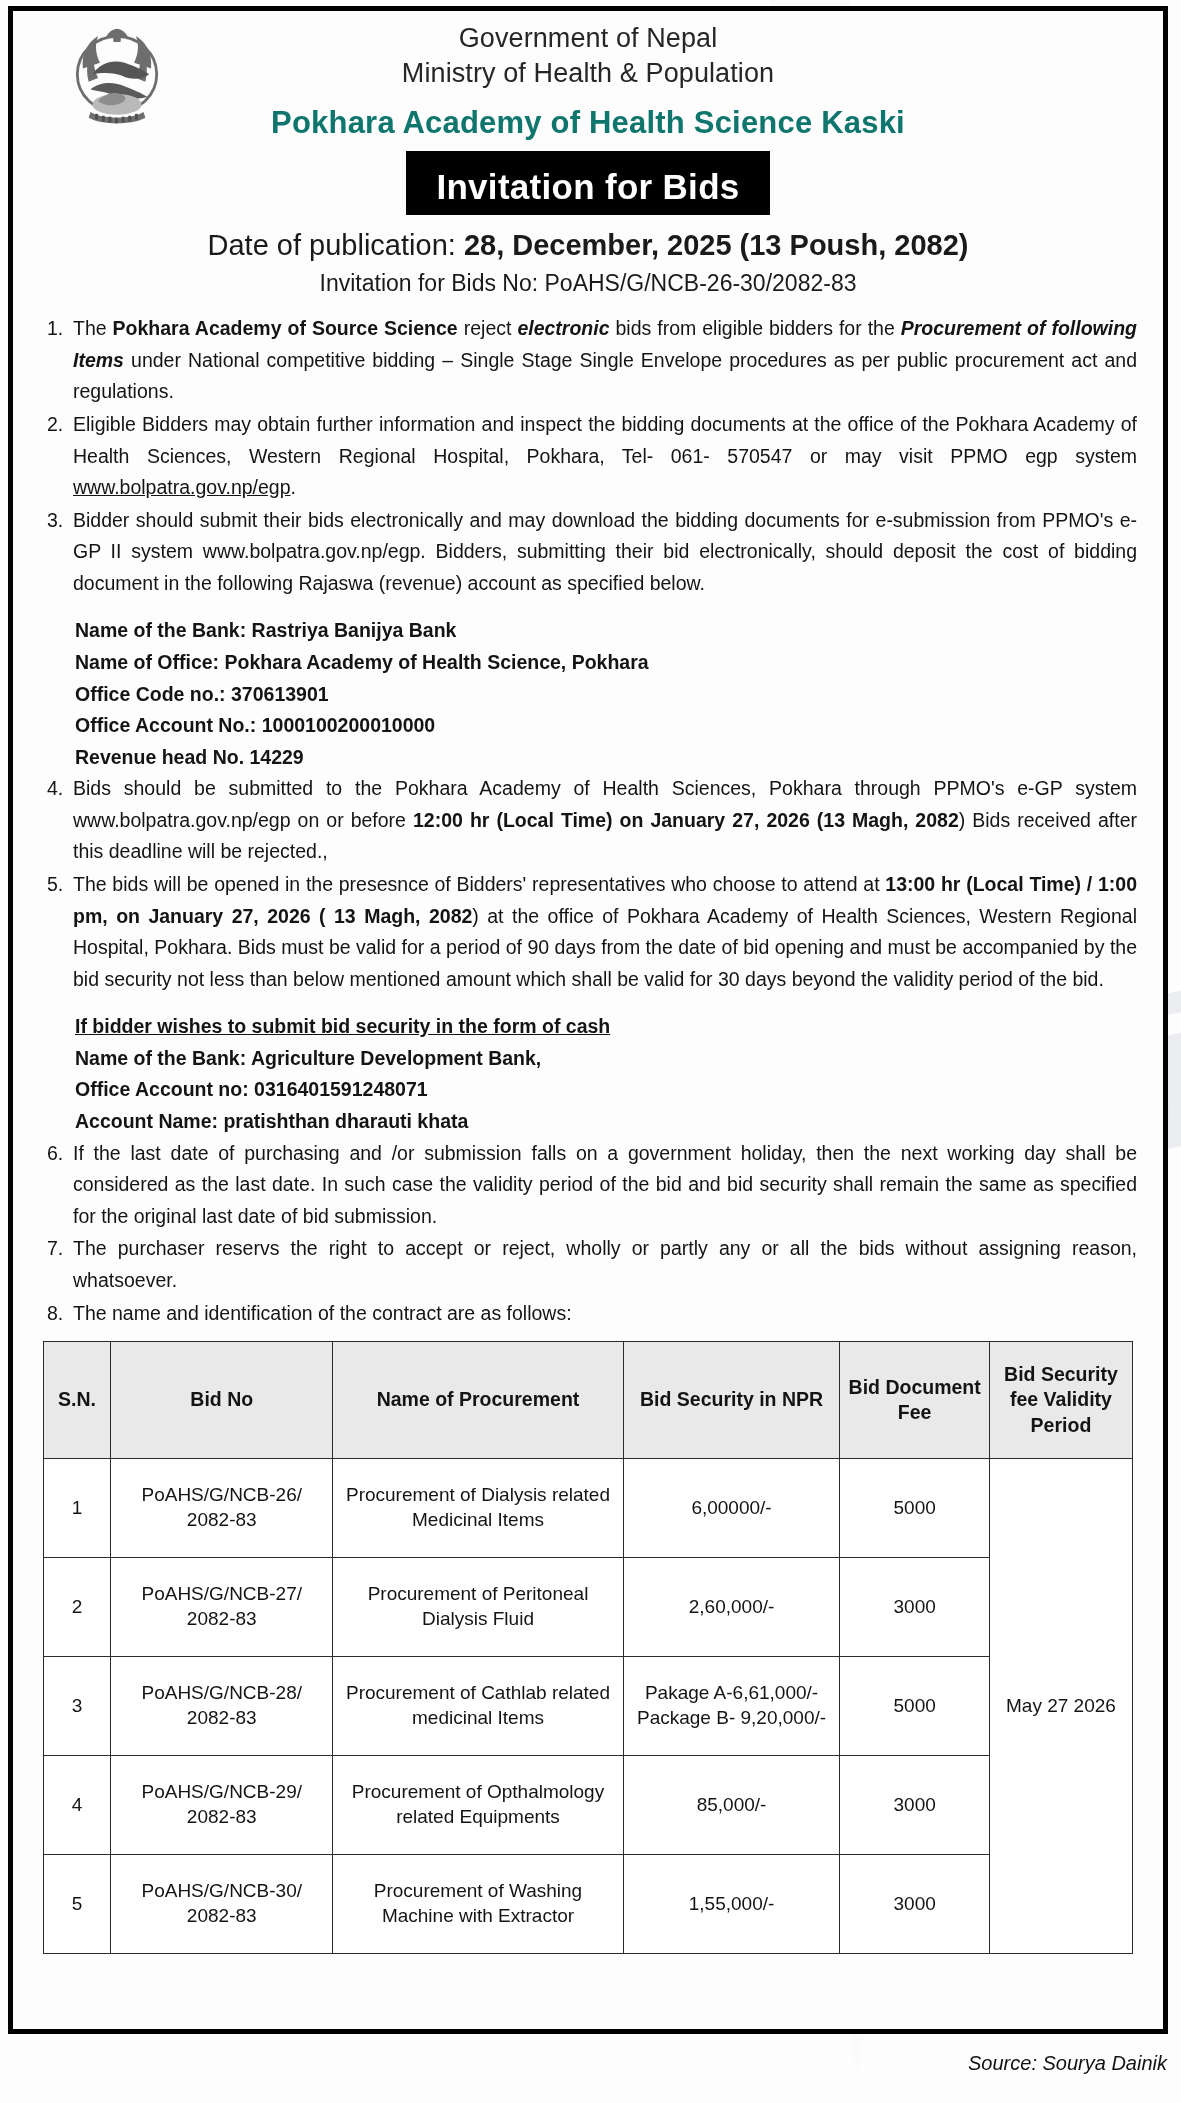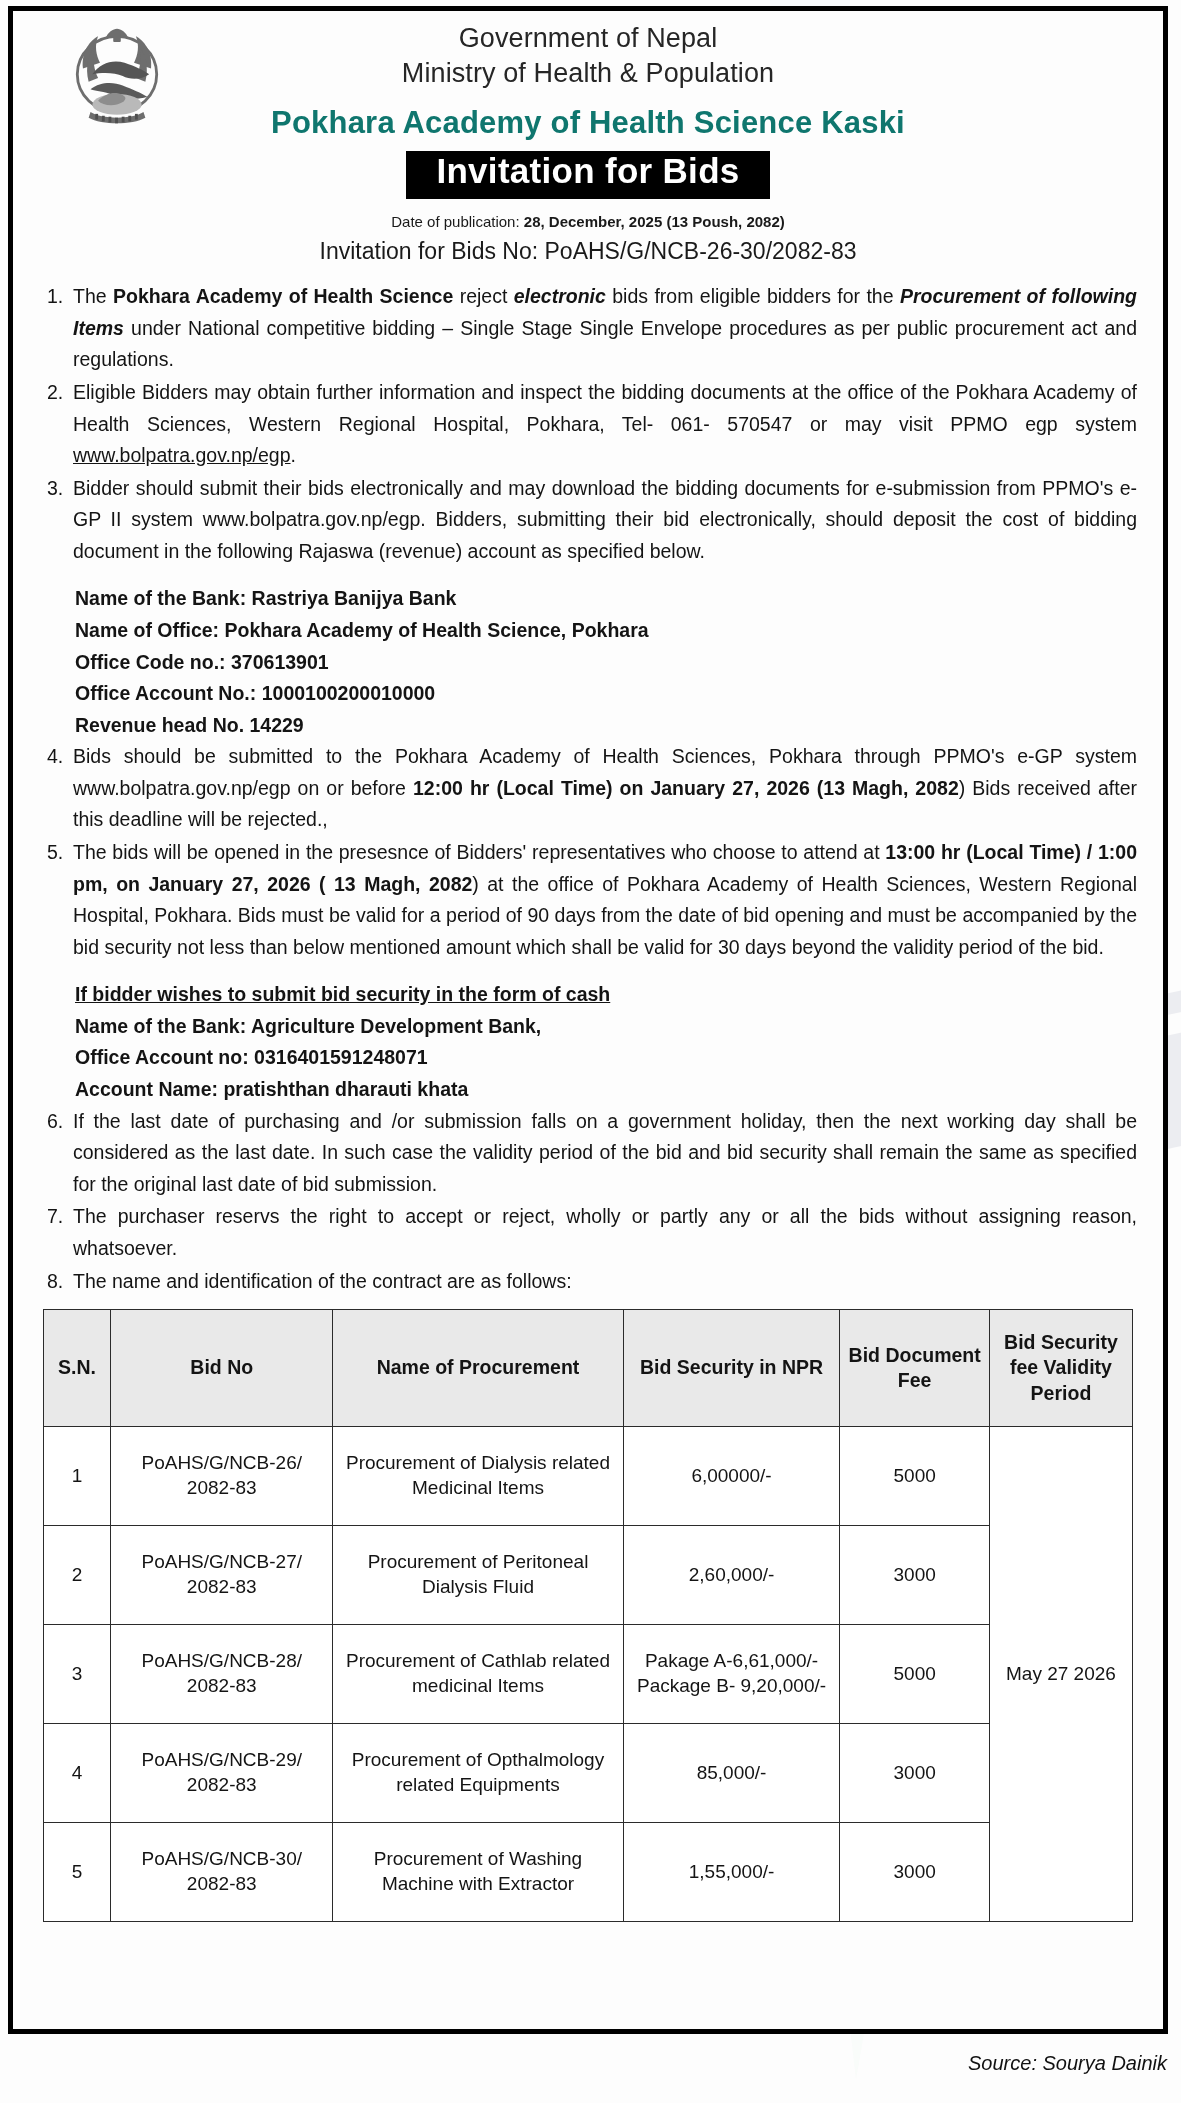--- a/index.html
+++ b/index.html
@@ -116,26 +116,26 @@
   .ifb-banner-wrap {
     margin-top: 10px;
     text-align: center;
   }
   .ifb-banner {
     display: inline-block;
     background: #000;
     color: #fff;
     font-size: 35px;
     font-weight: bold;
-    padding: 0 30px 8px 30px;
+    padding: 16px 30px 8px 30px;
     letter-spacing: 0.3px;
   }
   .pub-date {
     margin-top: 14px;
-    font-size: 15px;
+    font-size: 29px;
     color: #1a1a1a;
   }
   .pub-date b { font-weight: bold; }
   .ifb-no {
     margin-top: 8px;
     font-size: 23px;
     color: #1a1a1a;
   }
 
   
@@ -303,21 +303,21 @@
           <span class="ifb-banner">Invitation for Bids</span>
         </div>
 
         <div class="pub-date"><span>Date of publication: </span><b>28, December, 2025 (13 Poush, 2082)</b></div>
         <div class="ifb-no">Invitation for Bids No: PoAHS/G/NCB-26-30/2082-83</div>
       </div>
 
       <div class="clauses" id="clauses-container">
           <div class="clause">
             <div class="clause-num">1.</div>
-            <div class="clause-body"><span>The </span><b class="bd">Pokhara Academy of Health Science</b><span> reject </span><i class="it">electronic</i><span> bids from eligible bidders for the </span><i class="it">Procurement of following Items</i><span> under National competitive bidding – Single Stage Single Envelope procedures as per public procurement act and regulations.</span></div>
+            <div class="clause-body"><span>The </span><b class="bd">Pokhara Academy of Source Science</b><span> reject </span><i class="it">electronic</i><span> bids from eligible bidders for the </span><i class="it">Procurement of following Items</i><span> under National competitive bidding – Single Stage Single Envelope procedures as per public procurement act and regulations.</span></div>
           </div>
           <div class="clause">
             <div class="clause-num">2.</div>
             <div class="clause-body"><span>Eligible Bidders may obtain further information and inspect the bidding documents at the office of the Pokhara Academy of Health Sciences, Western Regional Hospital, Pokhara, Tel- 061- 570547 or may visit PPMO egp system </span><span class="ulink">www.bolpatra.gov.np/egp</span><span>.</span></div>
           </div>
           <div class="clause">
             <div class="clause-num">3.</div>
             <div class="clause-body"><span>Bidder should submit their bids electronically and may download the bidding documents for e-submission from PPMO's e-GP II system www.bolpatra.gov.np/egp. Bidders, submitting their bid electronically, should deposit the cost of bidding document in the following Rajaswa (revenue) account as specified below.</span></div>
           </div>
           <div class="sub-lines">

